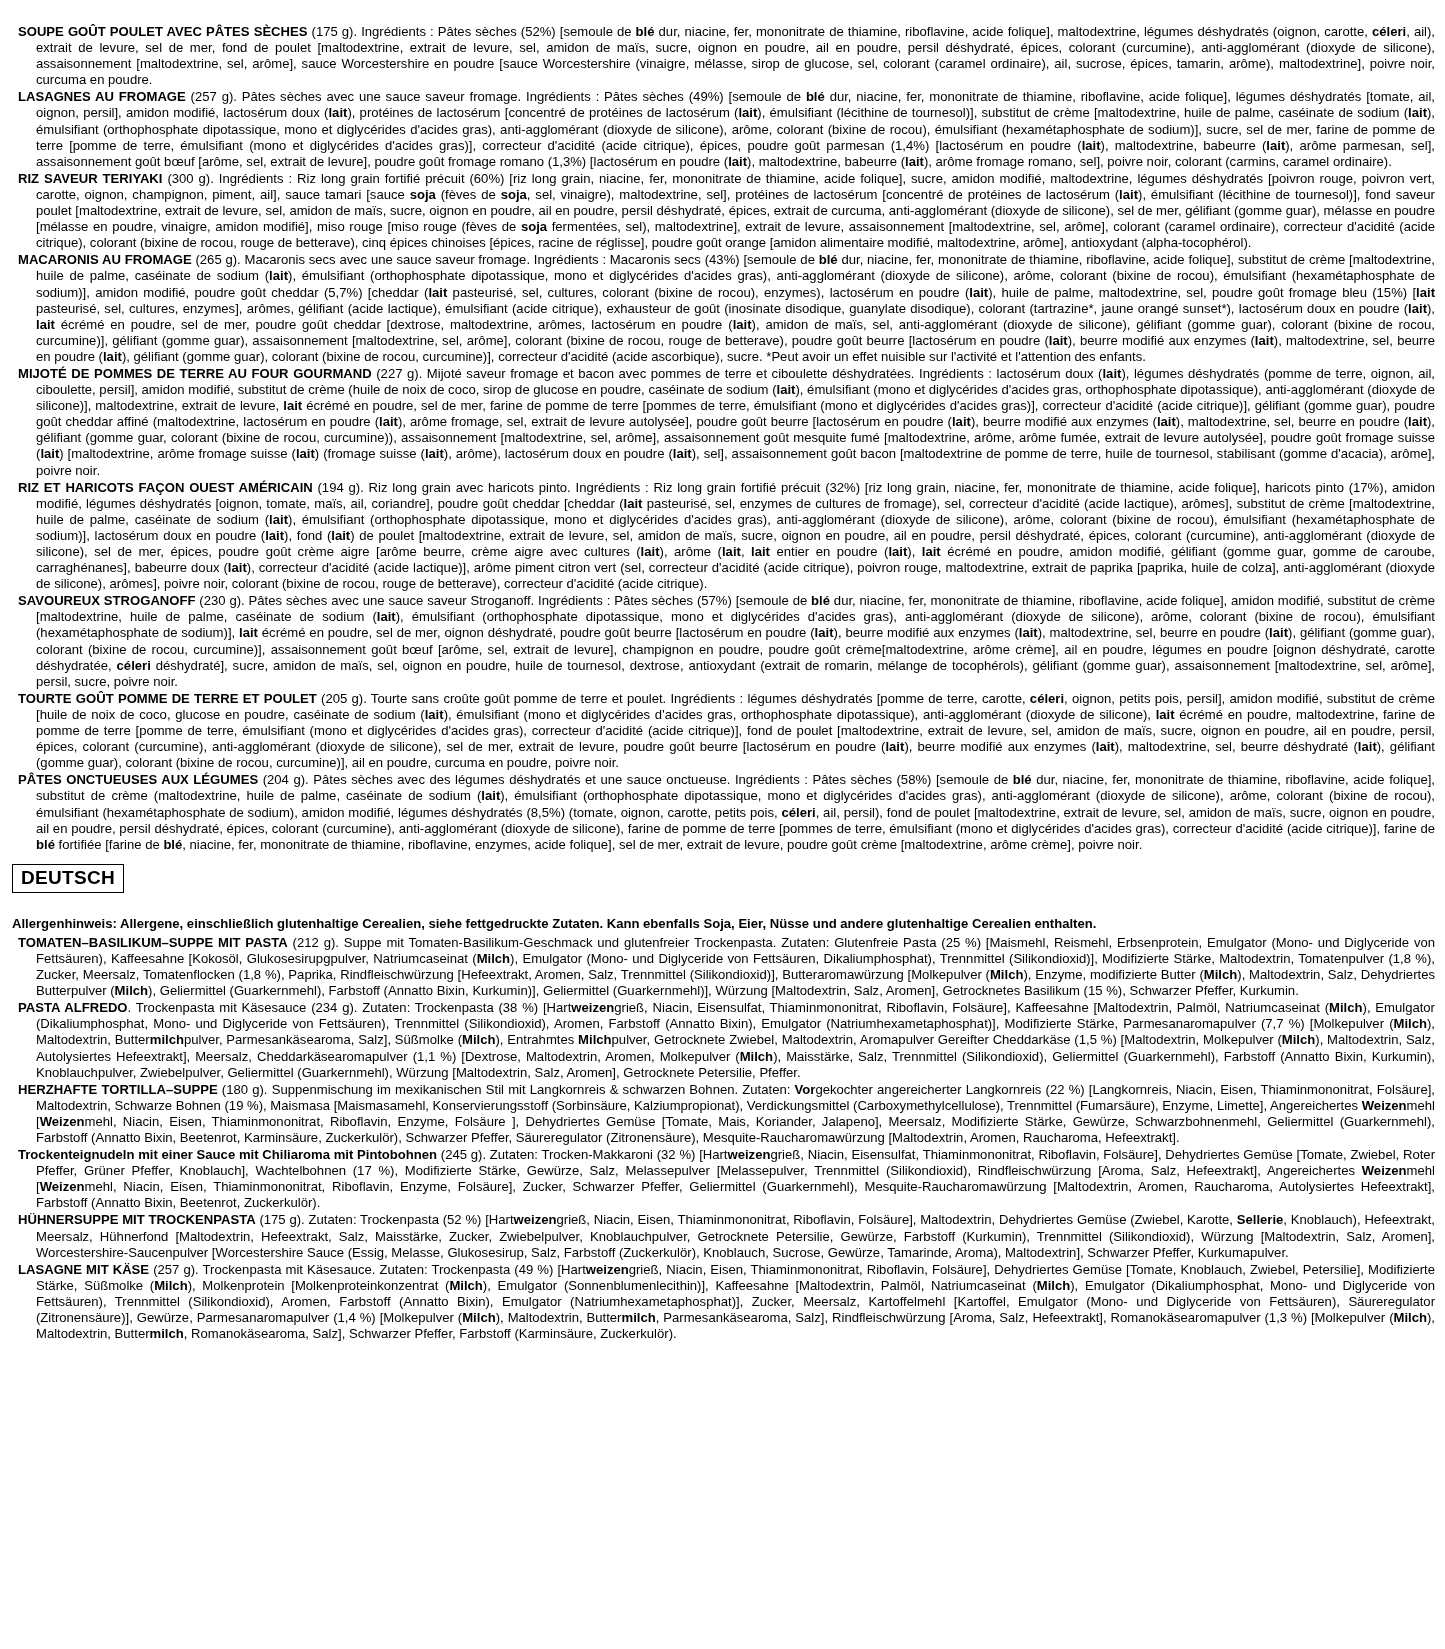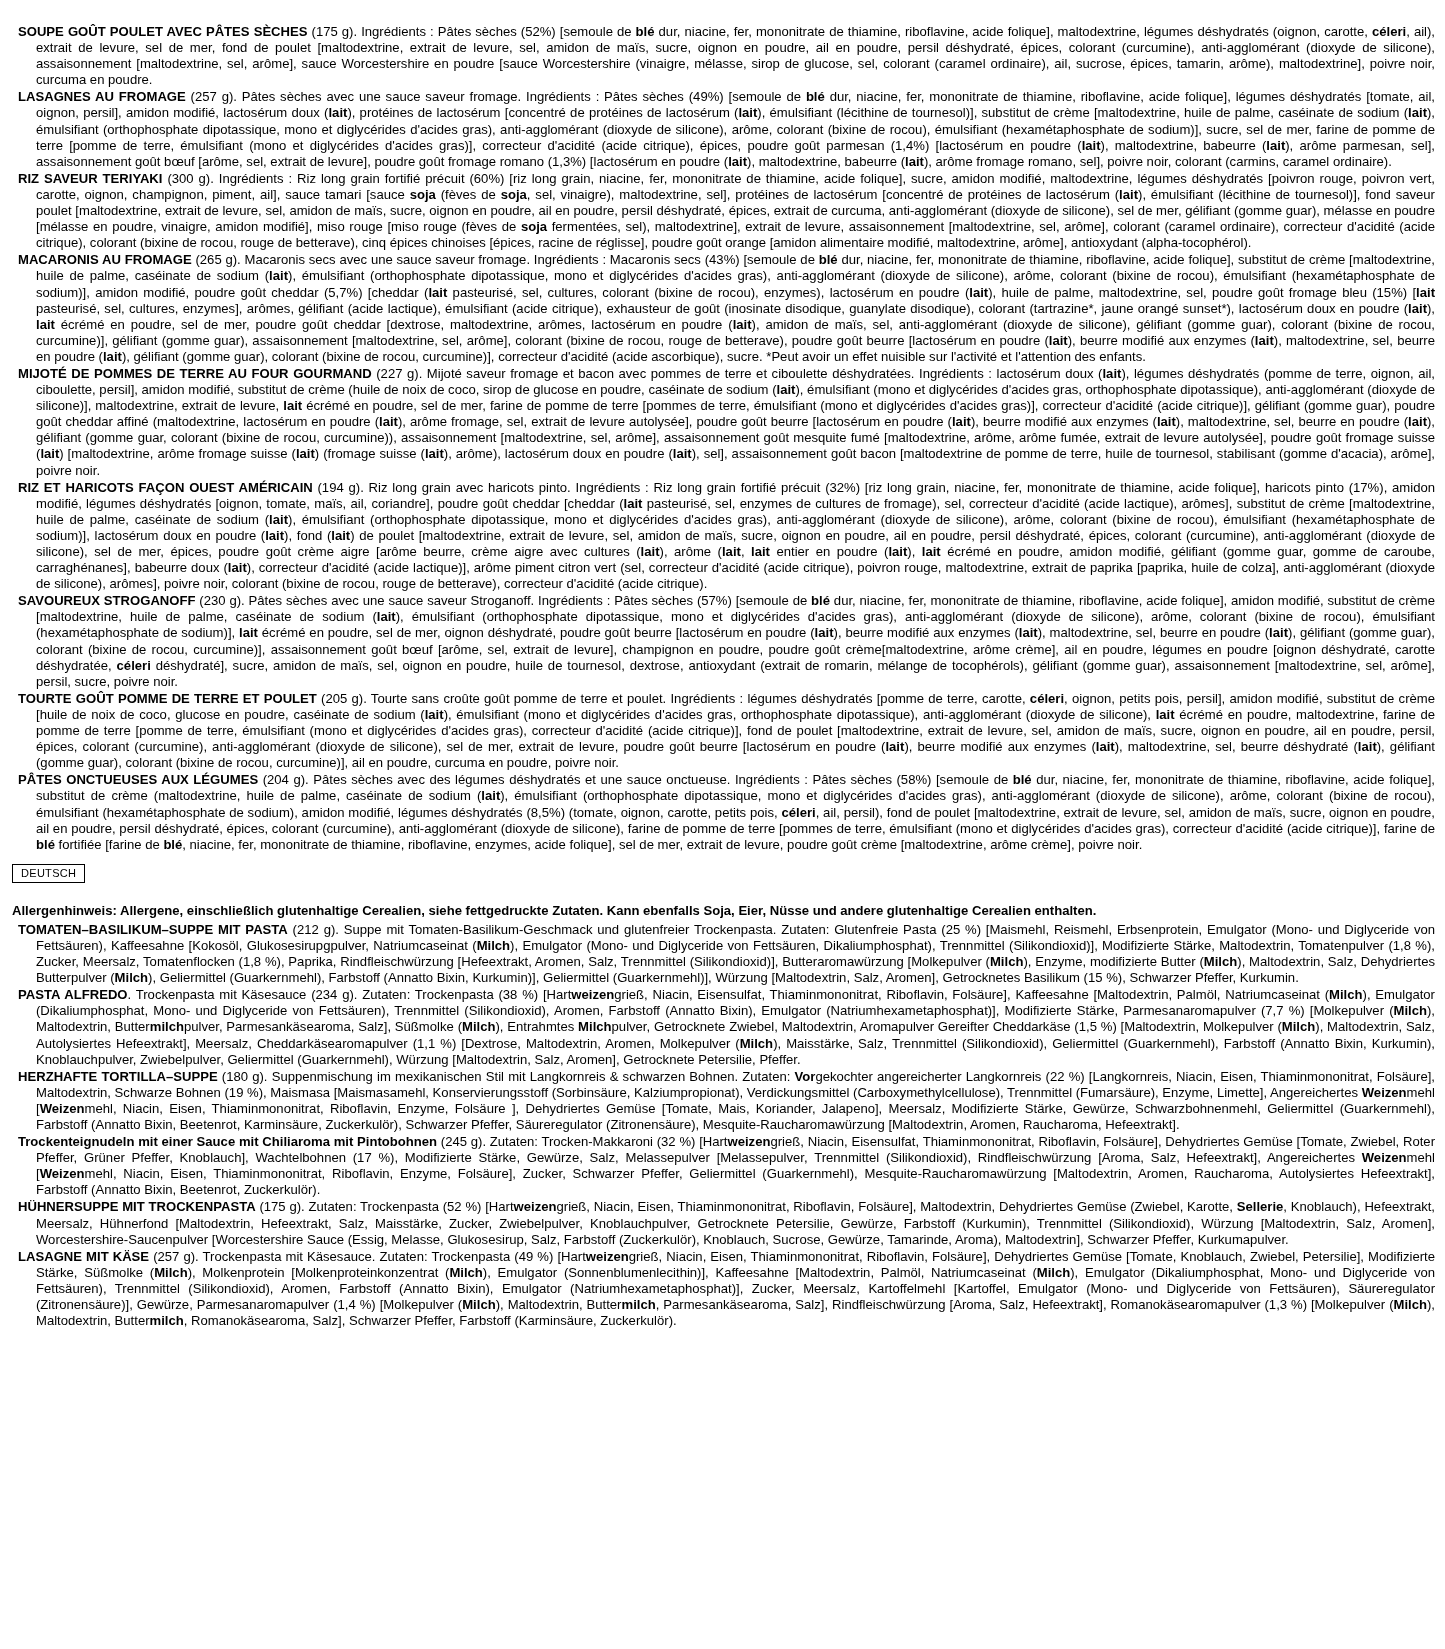--- a/index.html
+++ b/index.html
@@ -28,30 +28,30 @@
   .entry .title {
     font-weight: bold;
   }
   .entry b {
     font-weight: bold;
   }
   .lang-box {
     border: 1.5px solid #000;
     display: inline-block;
     padding: 2px 8px 3px 8px;
-    font-weight: normal;
-    font-size: 11px;
+    font-weight: bold;
+    font-size: 19px;
     letter-spacing: 0.3px;
-    margin: 10px 0 20px 2px;
+    margin: 10px 0 12px 2px;
   }
   .allergen {
     font-size: 13.1px;
     font-weight: bold;
     line-height: 1.23;
-    margin: 0 0 3px 2px;
+    margin: 11px 0 3px 2px;
     text-align: justify;
   }
 </style>
 </head>
 <body>
 
 <div class="page">
 
   <div>
     <p class="entry">

